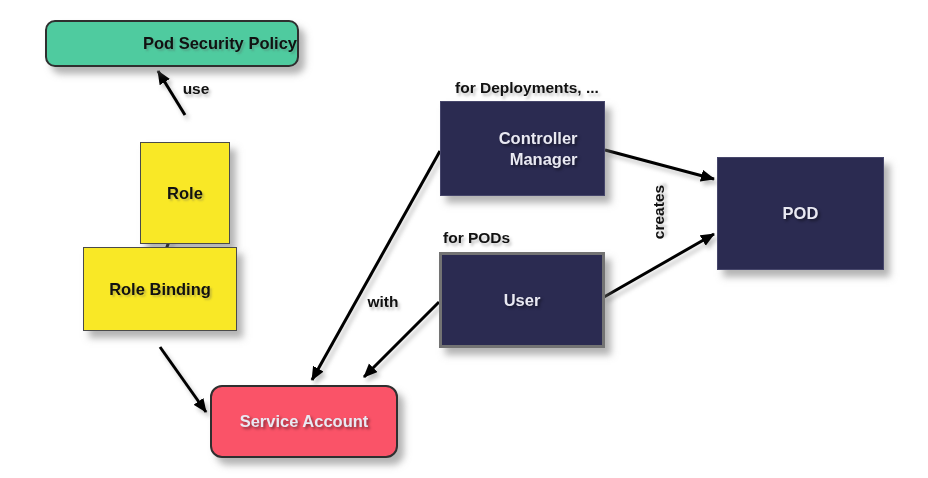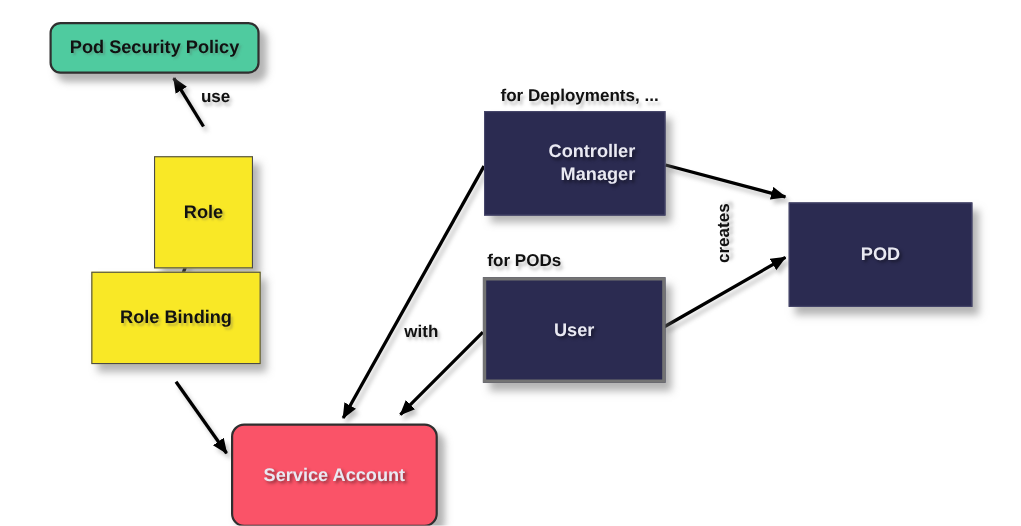--- a/index.html
+++ b/index.html
@@ -44,58 +44,58 @@
     color: var(--dark-text, #111);
     text-shadow: 2px 2px 2px rgba(90,90,90,0.30);
   }
   .node .nlabel.light {
     color: var(--light-text, #e9e9f2);
     text-shadow: 2px 2px 3px rgba(0,0,0,0.45);
     text-align: right;
   }
 
   .node-psp {
-    left: 45px; top: 20px; width: 191px; height: 47px;
+    left: 45px; top: 20px; width: 254px; height: 47px;
     background: var(--teal, #4fcb9f);
     border: 2px solid #2f2f2f;
     border-radius: 10px;
+    justify-content: flex-end;
   }
   .node-role {
     left: 140px; top: 115px; width: 90px; height: 102px;
     background: var(--yellow, #f9e826);
     border: 1px solid #4a4a4a;
     margin-top: 27px;
   }
   .node-role-binding {
     left: 83px; top: 247px; width: 154px; height: 84px;
     background: var(--yellow, #f9e826);
     border: 1px solid #4a4a4a;
   }
   .node-service-account {
-    left: 210px; top: 385px; width: 188px; height: 94px;
+    left: 210px; top: 385px; width: 188px; height: 73px;
     background: var(--pink, #fa5368);
     border: 2px solid #2f2f2f;
     border-radius: 12px;
   }
   .node-controller-manager {
     left: 440px; top: 101px; width: 165px; height: 95px;
     background: var(--navy, #2b2b51);
     border: 1px solid #46466b;
   }
   .node-controller-manager .nlabel { max-width: 110px; }
   .node-user {
     left: 439px; top: 252px; width: 166px; height: 96px;
     background: var(--navy, #2b2b51);
     border: 3px solid #737373;
   }
   .node-pod {
-    left: 717px; top: 157px; width: 167px; height: 95px;
+    left: 717px; top: 157px; width: 167px; height: 113px;
     background: var(--navy, #2b2b51);
     border: 1px solid #46466b;
-    margin-top: 27px;
   }
 
   .elabel {
     position: absolute;
     font-weight: bold;
     font-size: 15.5px;
     color: var(--dark-text, #111);
     white-space: nowrap;
     text-shadow: 2px 3px 3px rgba(120,120,120,0.45);
     transform: translate(-50%, -50%);

